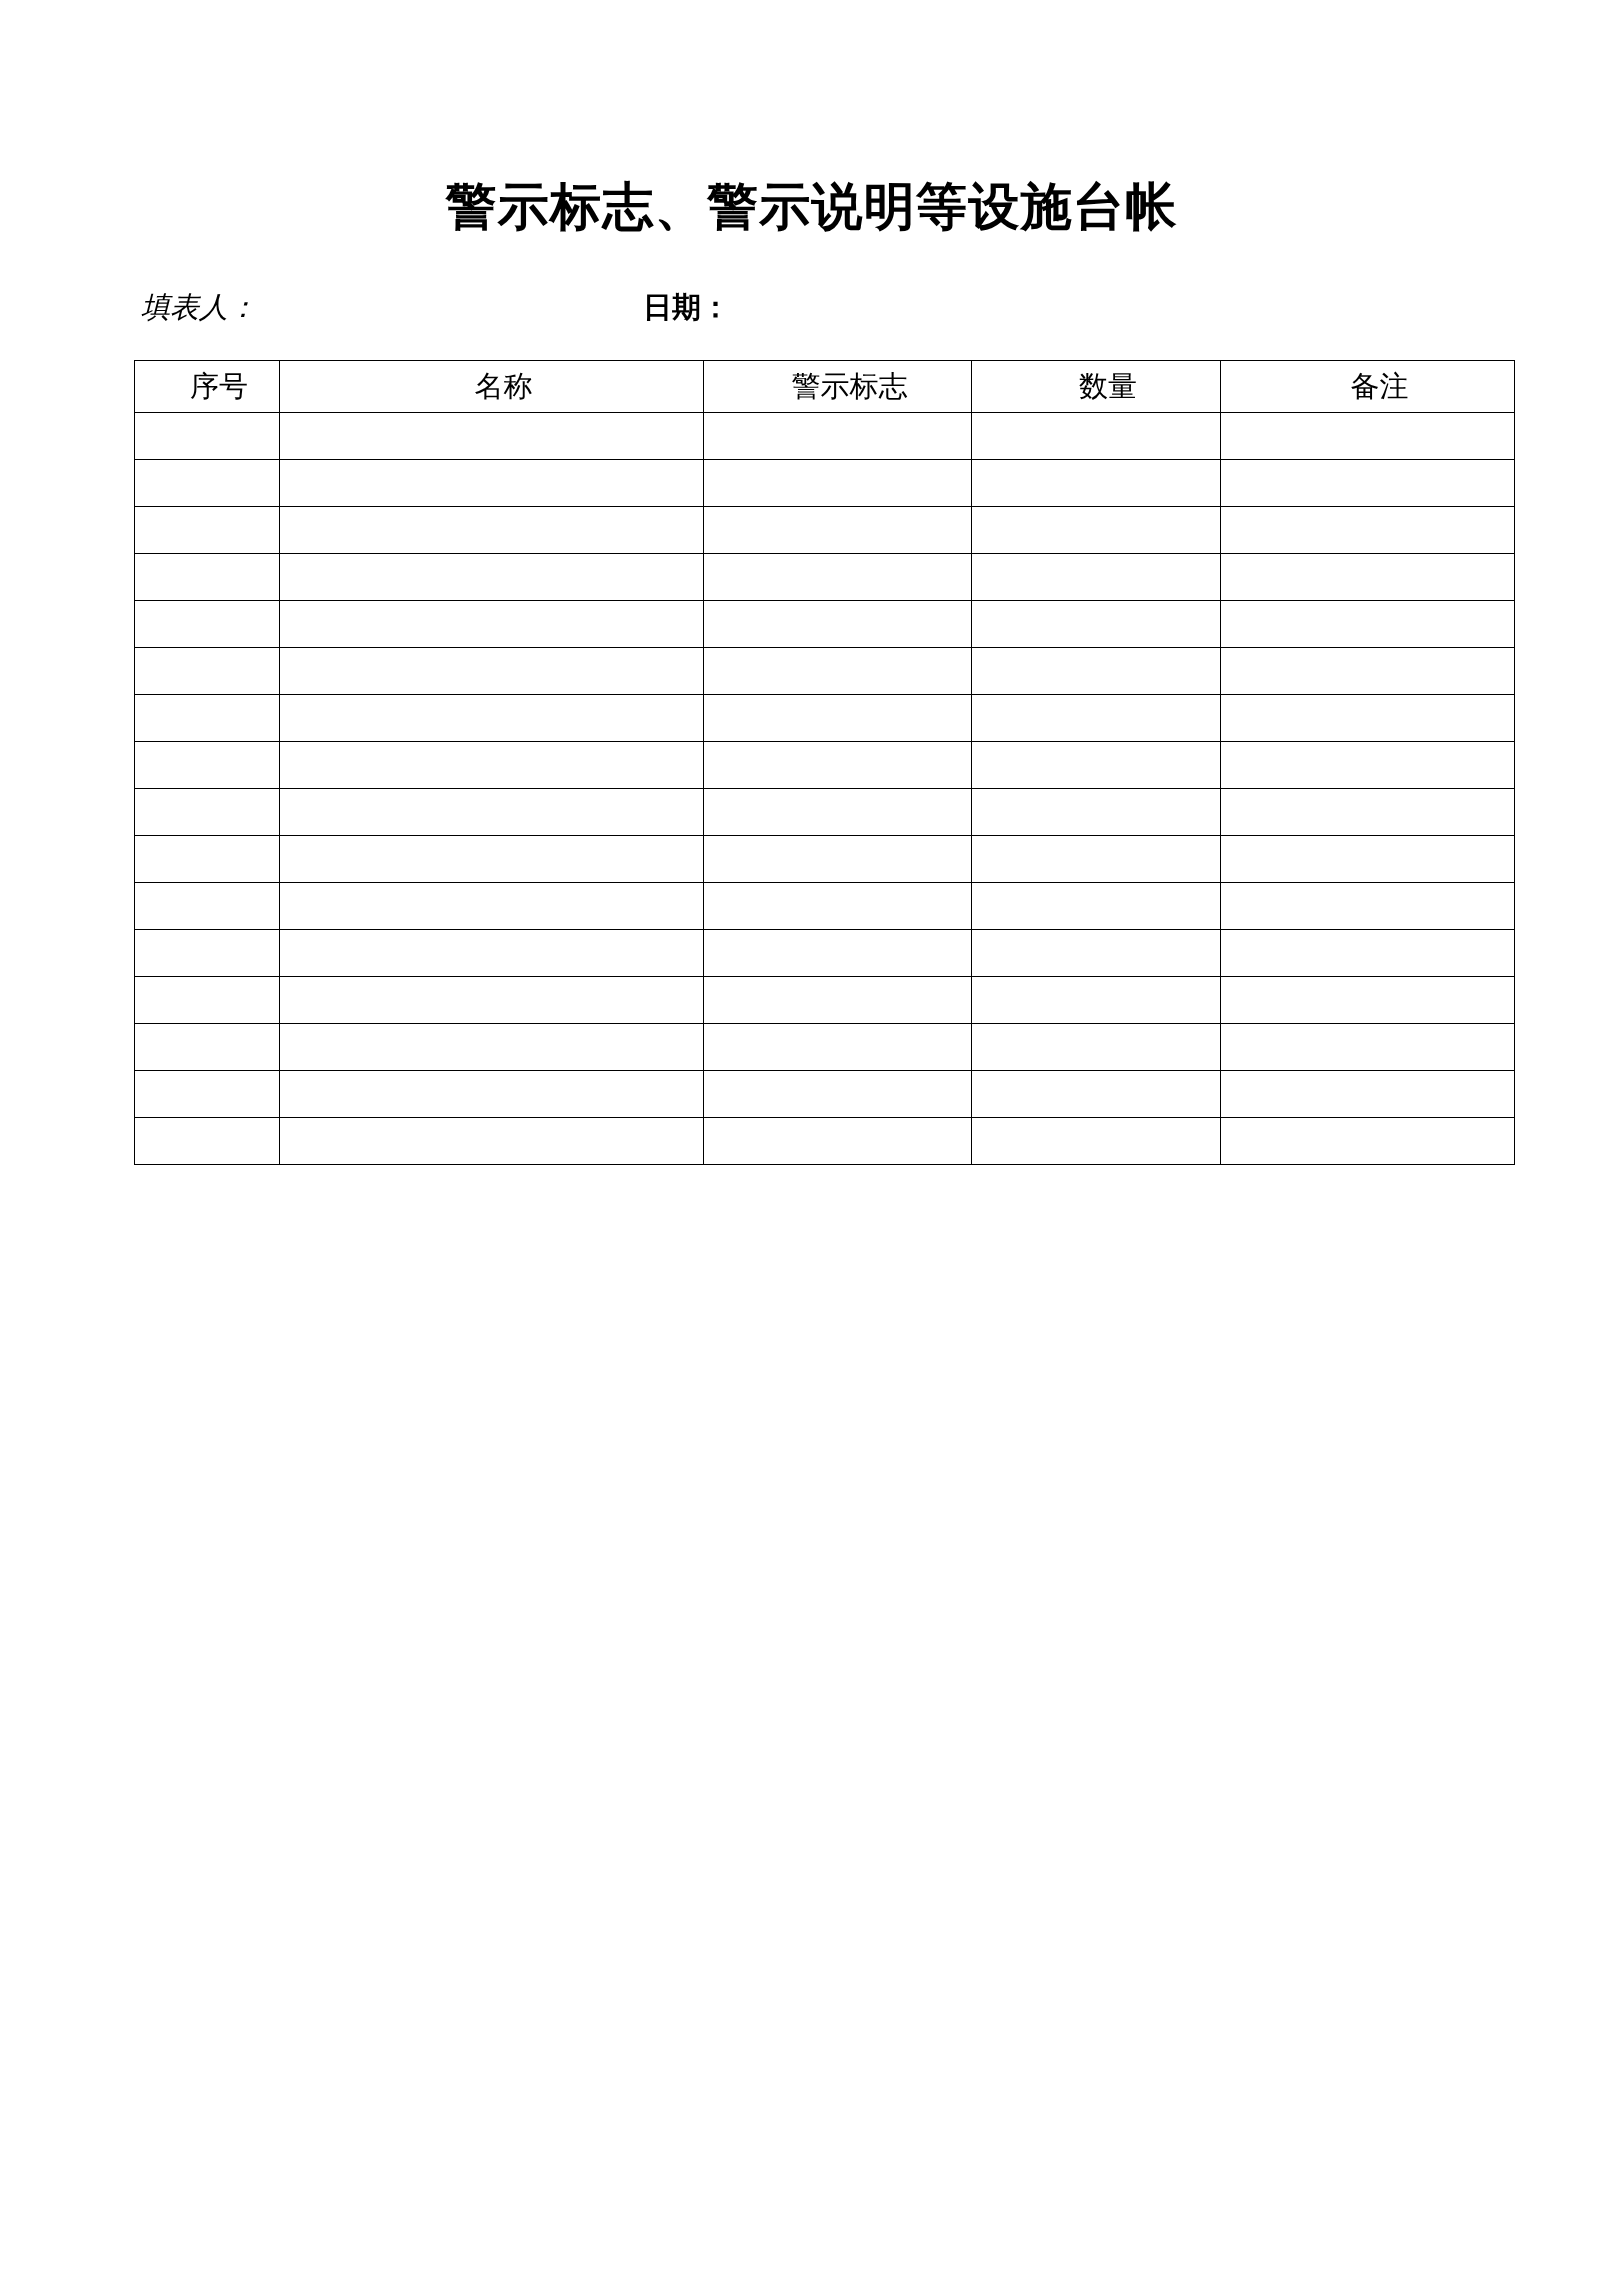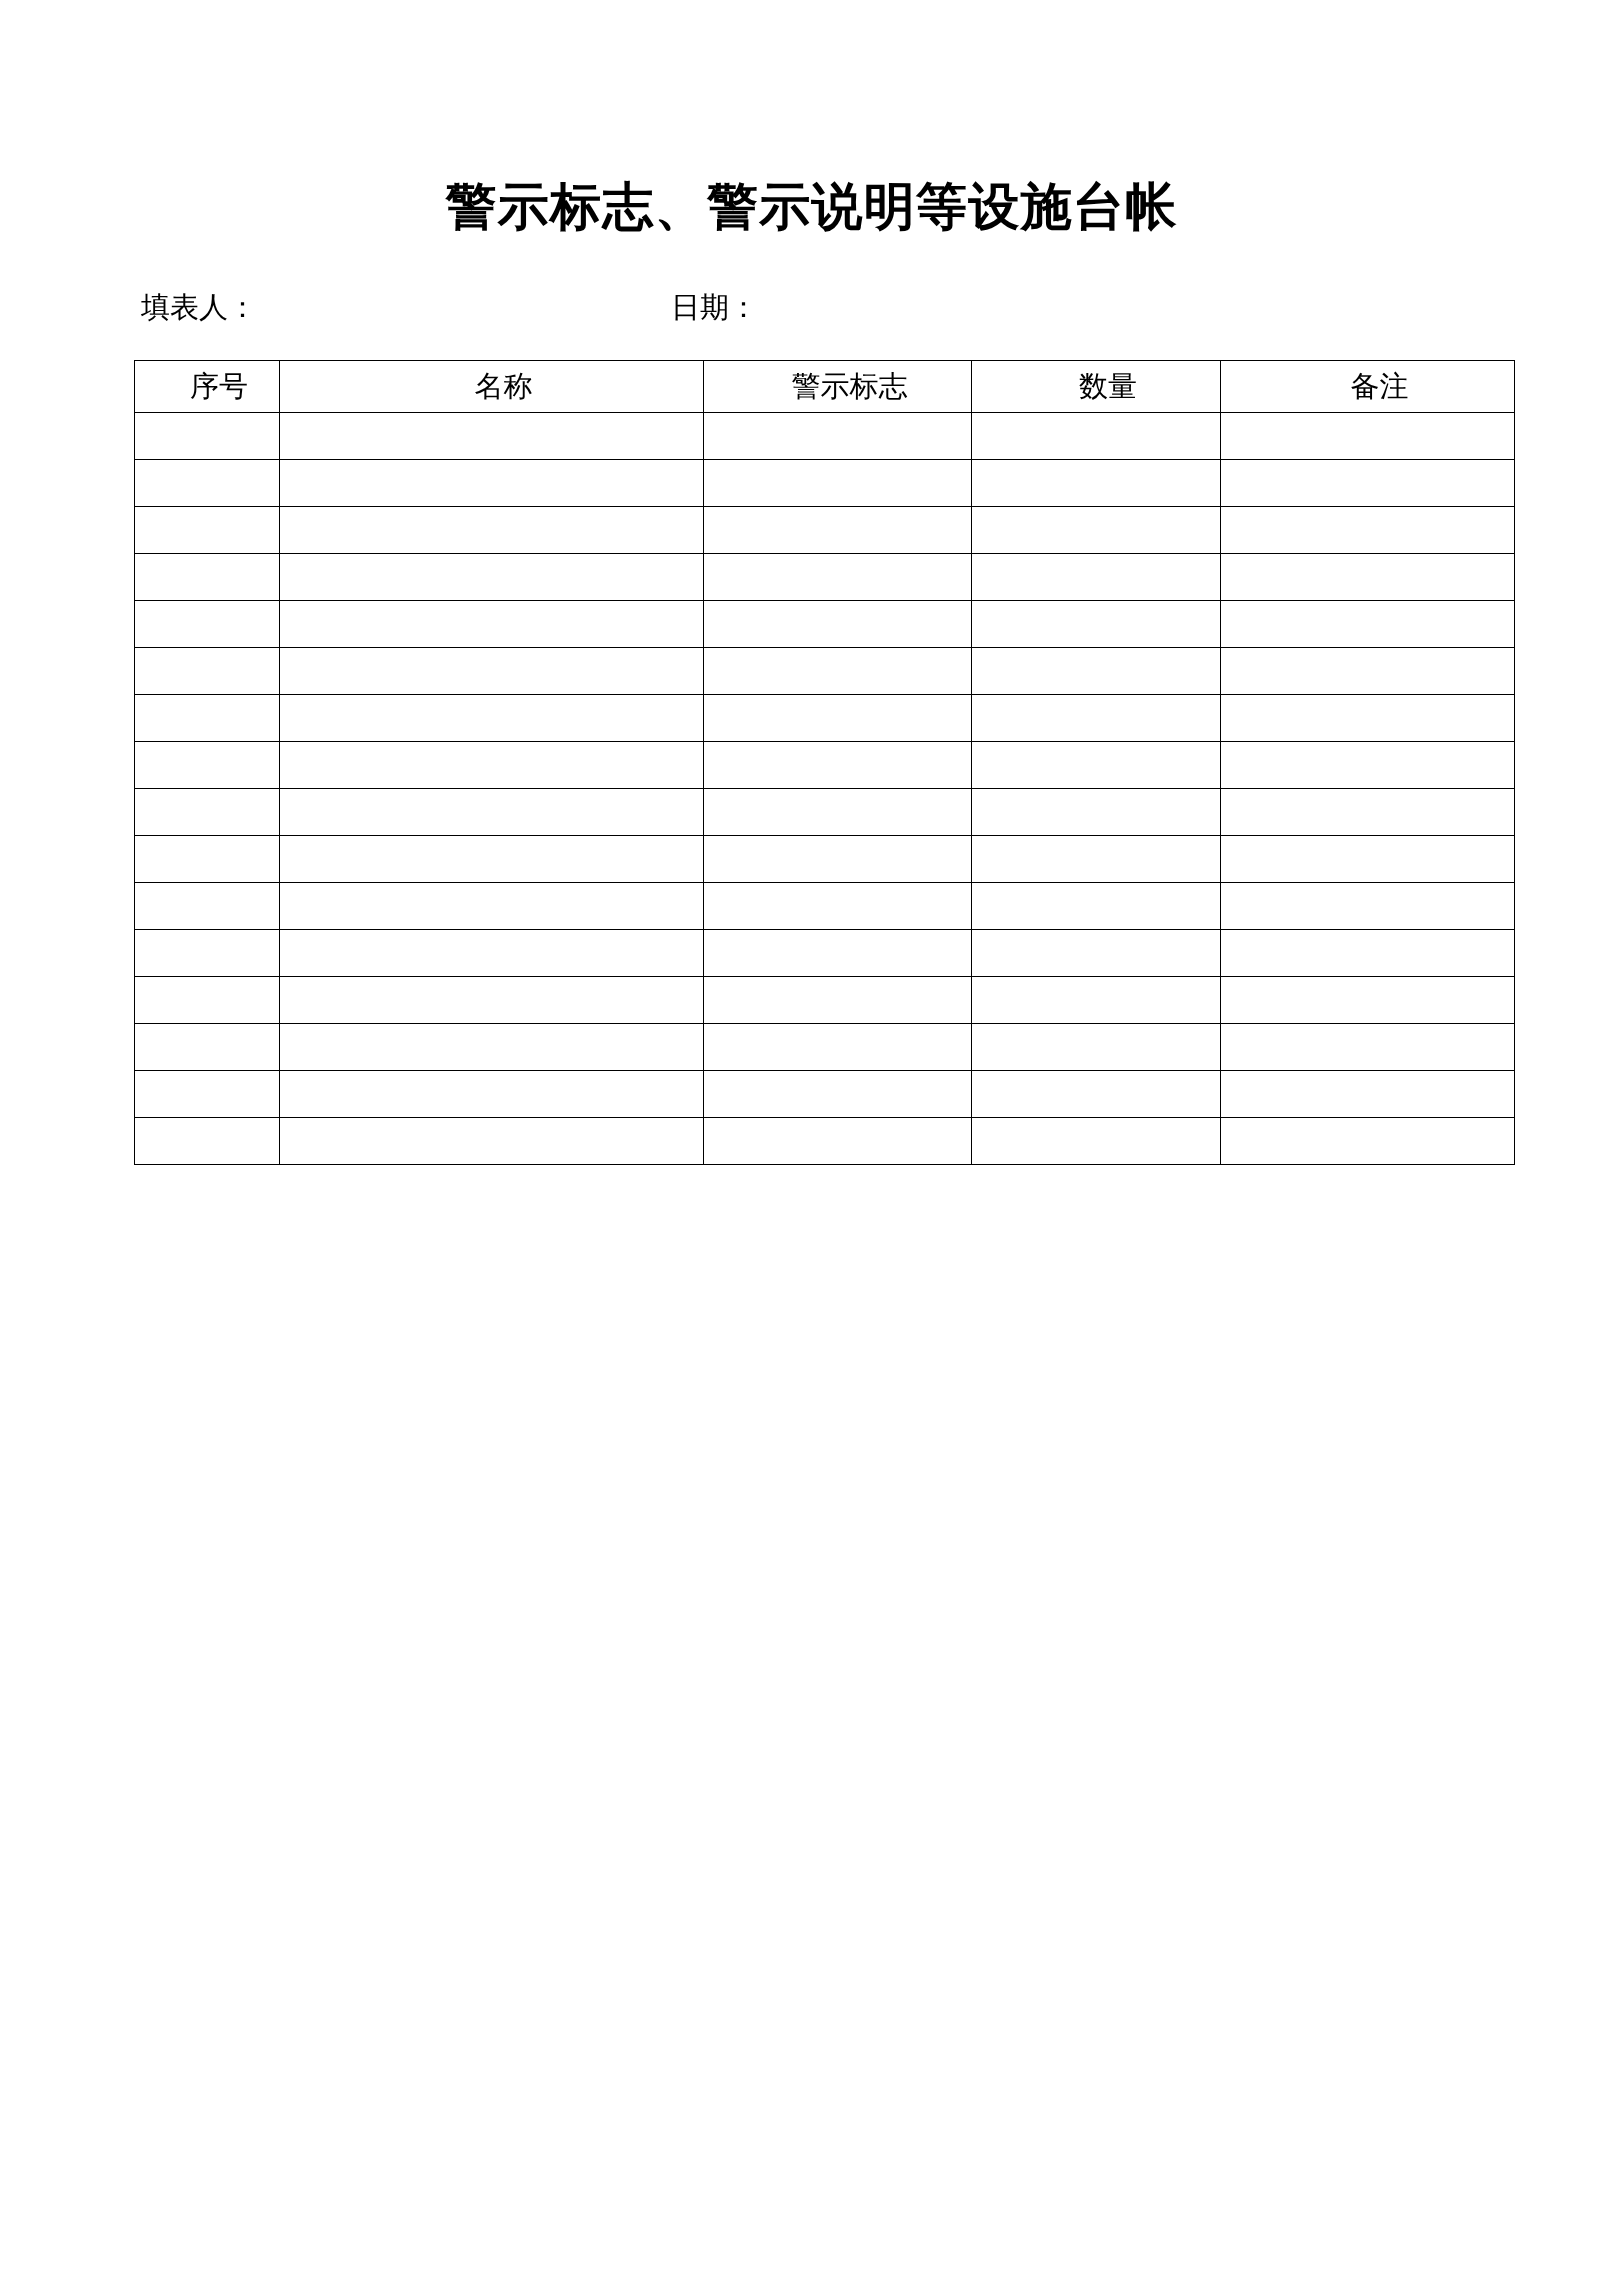--- a/index.html
+++ b/index.html
@@ -40,26 +40,28 @@
     top: 288px;
     width: 1374px;
     height: 39px;
     font-size: 29px;
   }
   .meta-filler {
     position: absolute;
     left: 0;
     top: 0;
     white-space: nowrap;
+    font-style: italic;
   }
   .meta-date {
     position: absolute;
-    left: 530px;
+    left: 502px;
     top: 0;
     white-space: nowrap;
+    font-weight: bold;
   }
   table.ledger {
     position: absolute;
     left: 134px;
     top: 360px;
     width: 1381px;
     border-collapse: collapse;
     table-layout: fixed;
   }
   table.ledger th,

